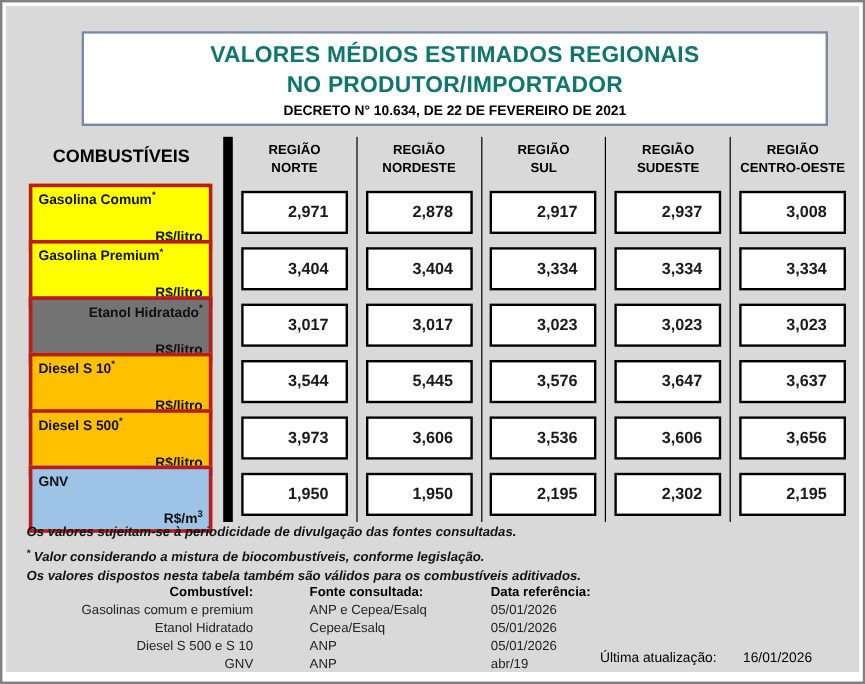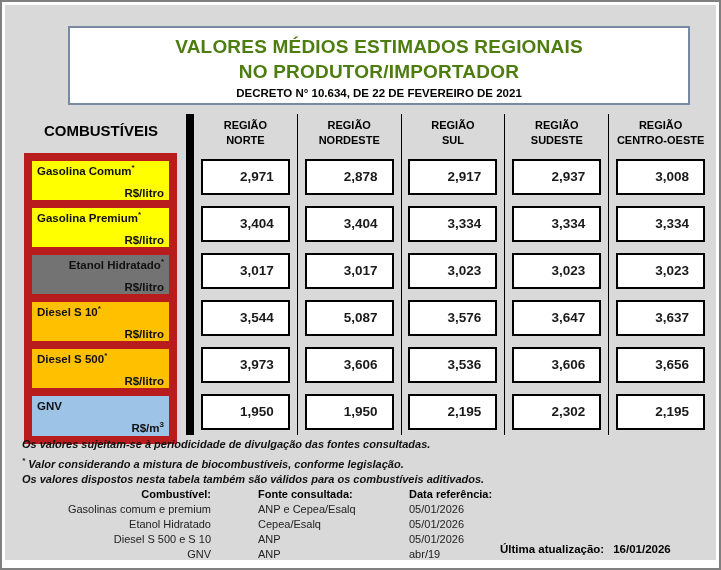--- a/index.html
+++ b/index.html
@@ -7,28 +7,28 @@
   .canvas {
     width:721px; height:570px; border:2px solid #808080; background:#fff;
     padding:3px 3px 8px 3px; position:relative;
   }
   .panel { position:relative; width:100%; height:100%; background:#D9D9D9; overflow:hidden; }
 
   .title-box {
     position:absolute; left:63px; top:21px; width:622px; height:79px;
     background:#fff; border:2px solid #7889A1; text-align:center; padding-top:6px;
   }
-  .title-line { font-size:19px; font-weight:bold; line-height:25px; color:#4d7c0f; letter-spacing:0.2px; }
+  .title-line { font-size:19px; font-weight:bold; line-height:25px; color:#0f766e; letter-spacing:0.2px; }
   .subtitle { font-size:11.5px; font-weight:600; margin-top:3px; color:#000; }
 
   .fuel-header { position:absolute; left:20px; top:117px; width:152px; text-align:center;
     font-size:15px; font-weight:bold; color:#000; }
 
   .fuel-label {
-    position:absolute; left:19px; width:153px; height:56px; border:8px solid #b91c1c;
+    position:absolute; left:19px; width:153px; height:56px; border:3px solid #b91c1c;
     padding:2px 5px; font-size:11.5px; font-weight:bold; color:#111;
   }
   .fuel-label .unit { position:absolute; right:5px; bottom:2px; font-size:11.5px; font-weight:bold;margin-left:12px; }
   sup { font-size:8px; }
 
   .black-bar { position:absolute; left:181px; top:109px; width:8px; height:321px; background:#000; }
 
   .regions { position:absolute; left:189px; top:109px; width:518px; height:321px; display:flex; }
   .region-col { flex:1; display:flex; flex-direction:column; }
   .region-col + .region-col { border-left:1px solid #000; }
@@ -41,22 +41,22 @@
 
   .footnotes { position:absolute; left:17px; top:432px; font-size:11px; font-weight:bold;
     font-style:italic; line-height:15.5px; color:#111; }
 
   .sources { position:absolute; left:15px; top:482px; font-size:11px; line-height:15px;
     color:#222; display:grid; grid-template-columns:191px 198px 150px; }
   .sources .c1 { text-align:right; }
   .sources .c2 { padding-left:47px; }
   .sources .hd { font-weight:bold; color:#000; }
 
-  .last-update { position:absolute; left:495px; top:538px; font-size:11.5px; font-weight:bold;
-    color:#000; display:flex; gap:9px; }
+  .last-update { position:absolute; left:495px; top:538px; font-size:11.5px; font-weight:normal;
+    color:#000; display:flex; gap:22px; }
 </style>
 </head>
 <body>
 
 <div class="canvas">
 <div class="panel">
 
   <div class="title-box">
     <div class="title-line">VALORES MÉDIOS ESTIMADOS REGIONAIS</div>
     <div class="title-line">NO PRODUTOR/IMPORTADOR</div>
@@ -127,21 +127,21 @@
       <div class="cell-slot">
             <div class="value-box">2,878</div>
           </div>
       <div class="cell-slot">
             <div class="value-box">3,404</div>
           </div>
       <div class="cell-slot">
             <div class="value-box">3,017</div>
           </div>
       <div class="cell-slot">
-            <div class="value-box">5,087</div>
+            <div class="value-box">5,445</div>
           </div>
       <div class="cell-slot">
             <div class="value-box">3,606</div>
           </div>
       <div class="cell-slot">
             <div class="value-box">1,950</div>
           </div>
     </div>
 
     <div class="region-col">

